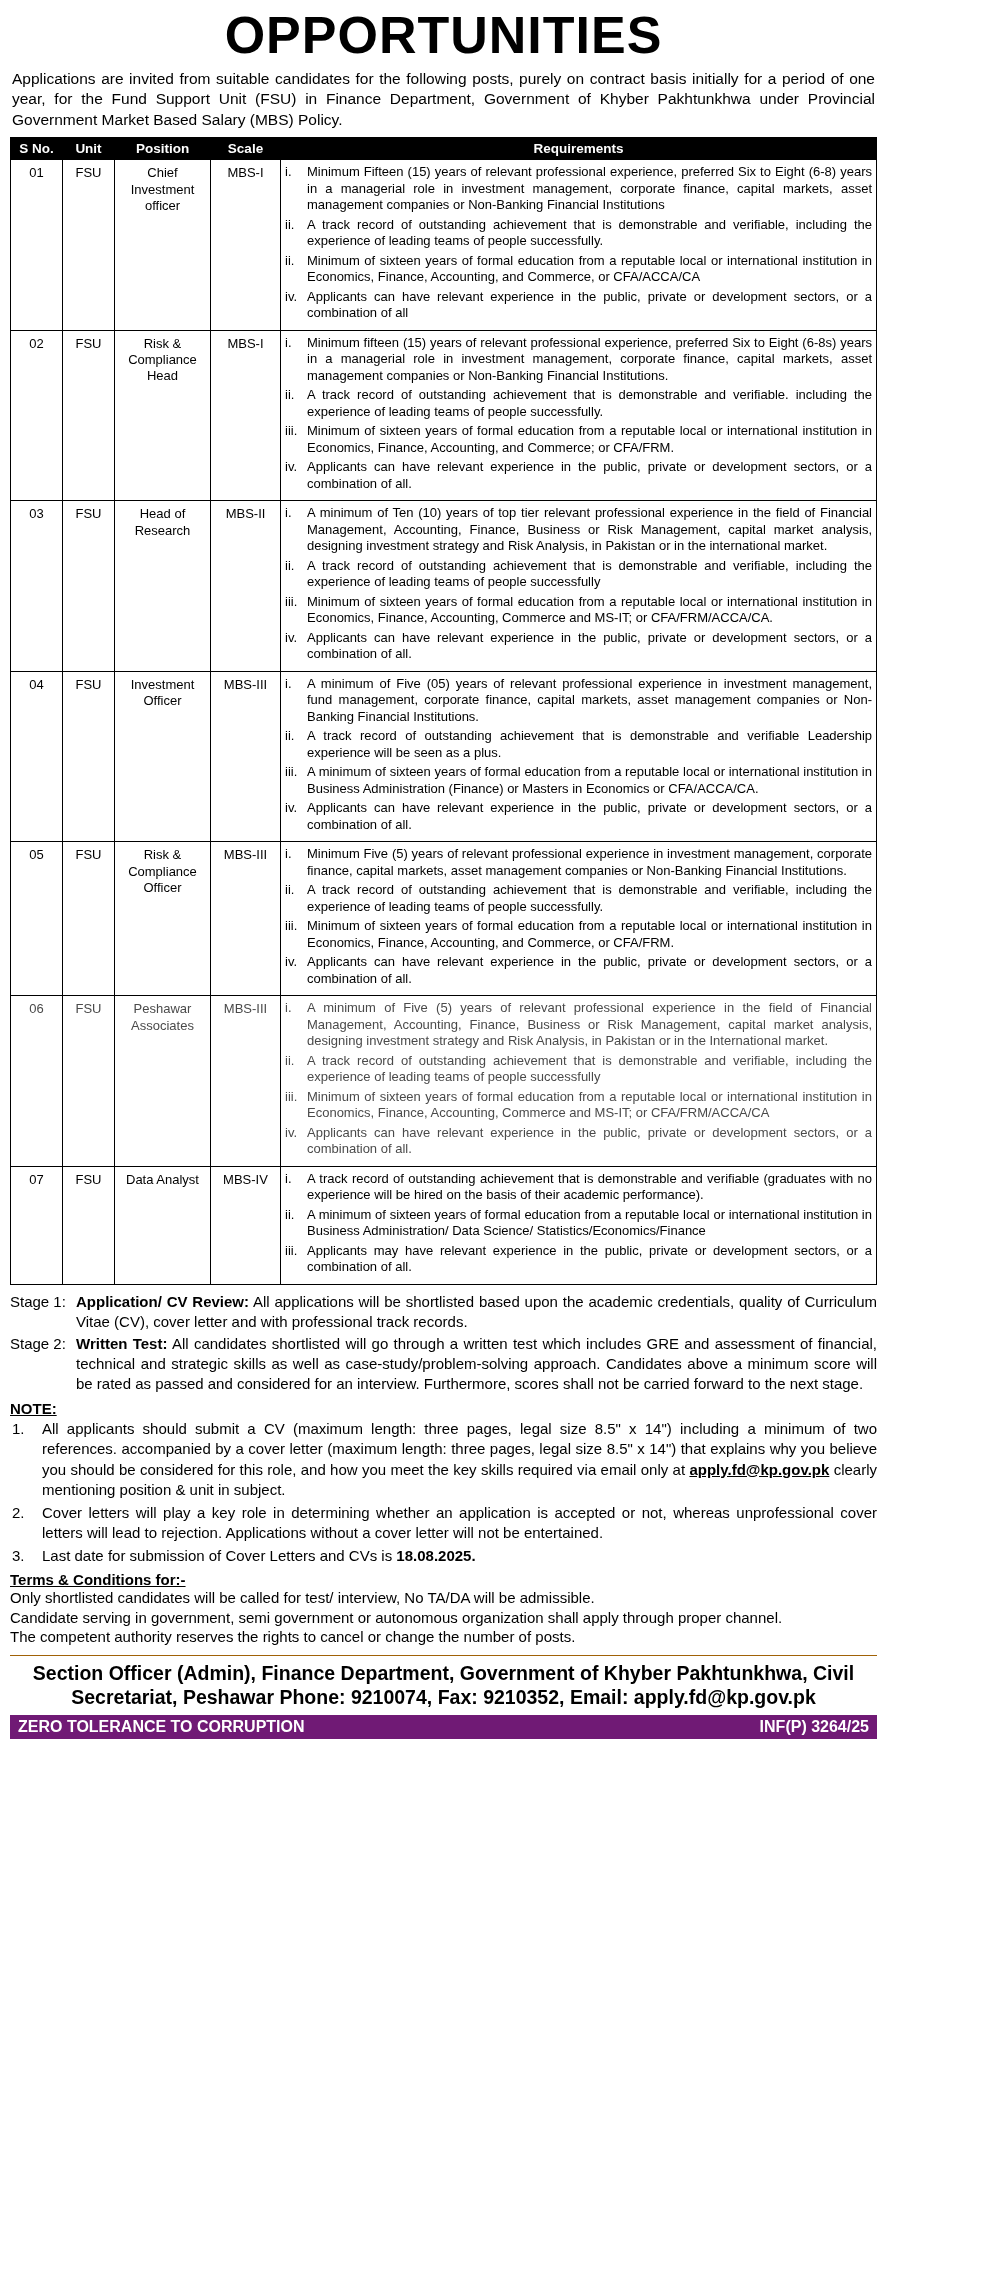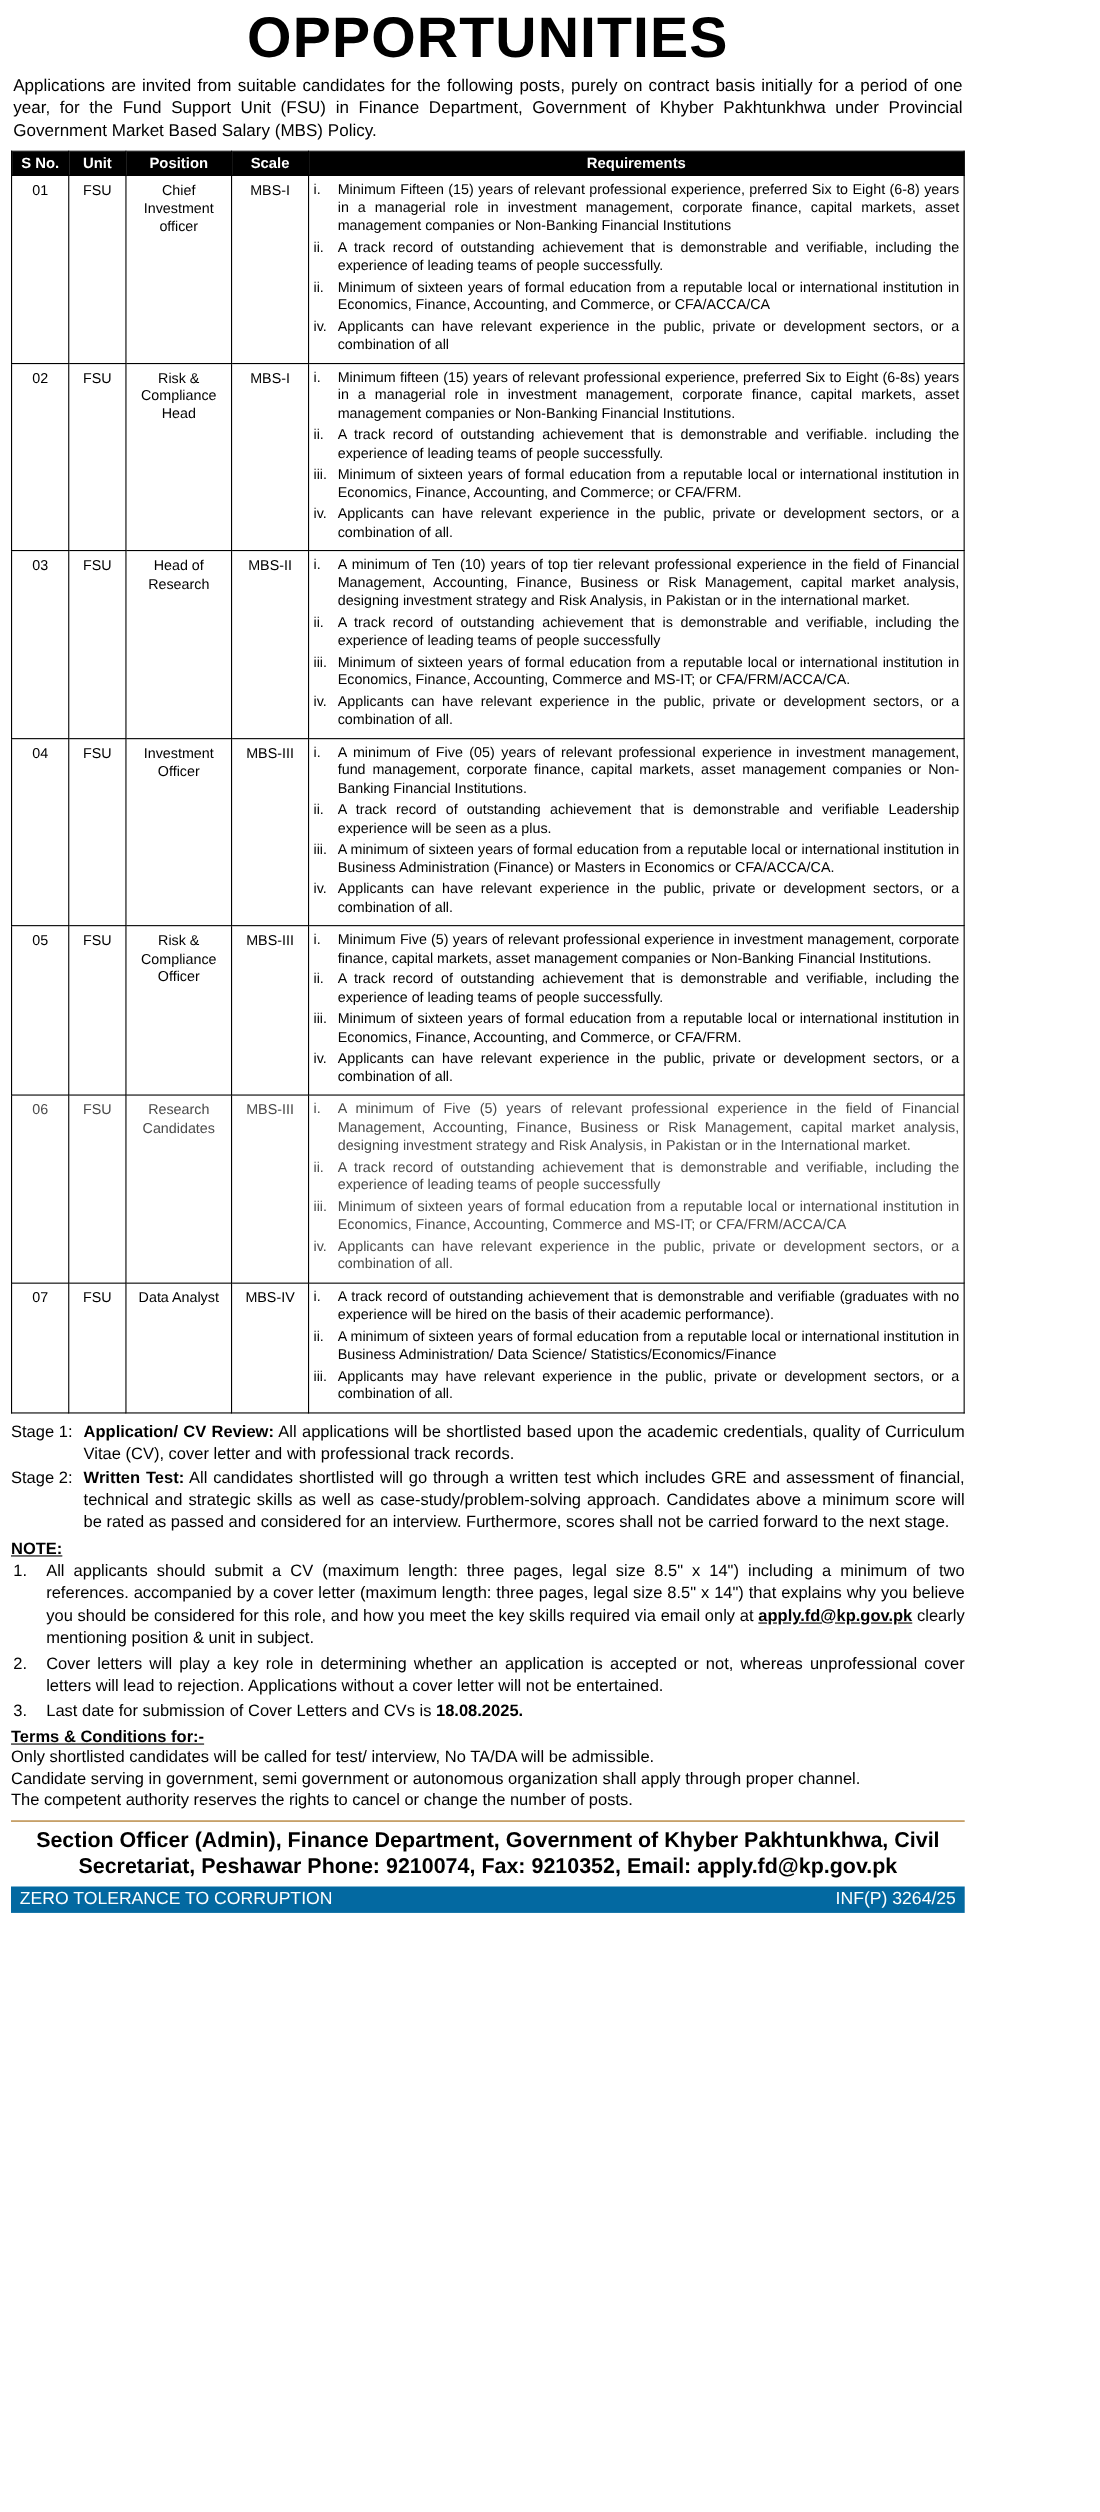--- a/index.html
+++ b/index.html
@@ -147,27 +147,27 @@
     border-top: 1px solid #a16207;
     margin-top: 8px;
     padding-top: 5px;
     text-align: center;
     font-size: 19.5px;
     font-weight: bold;
     line-height: 1.25;
   }
   .bottombar {
     margin-top: 6px;
-    background: #0369a1;
+    background: #701a75;
     color: #fff;
     display: flex;
     justify-content: space-between;
     align-items: center;
     font-size: 16px;
-    font-weight: normal;
+    font-weight: bold;
     padding: 3px 8px;
   }
 </style>
 </head>
 <body>
 
 <div class="page">
 
   <div class="title">OPPORTUNITIES</div>
 
@@ -317,21 +317,21 @@
               <li>
                 <span class="rn">iv.</span>
                 <span class="rt">Applicants can have relevant experience in the public, private or development sectors, or a combination of all.</span>
               </li>
             </ol>
           </td>
         </tr>
         <tr>
           <td class="center faded" style="color: rgb(74, 74, 74);">06</td>
           <td class="center faded" style="color: rgb(74, 74, 74);">FSU</td>
-          <td class="center faded" style="color: rgb(74, 74, 74);">Research Candidates</td>
+          <td class="center faded" style="color: rgb(74, 74, 74);">Peshawar Associates</td>
           <td class="center faded" style="color: rgb(74, 74, 74);">MBS-III</td>
           <td class="req">
             <ol class="reqlist faded">
               <li>
                 <span class="rn">i.</span>
                 <span class="rt">A minimum of Five (5) years of relevant professional experience in the field of Financial Management, Accounting, Finance, Business or Risk Management, capital market analysis, designing investment strategy and Risk Analysis, in Pakistan or in the International market.</span>
               </li>
               <li>
                 <span class="rn">ii.</span>
                 <span class="rt">A track record of outstanding achievement that is demonstrable and verifiable, including the experience of leading teams of people successfully</span>

